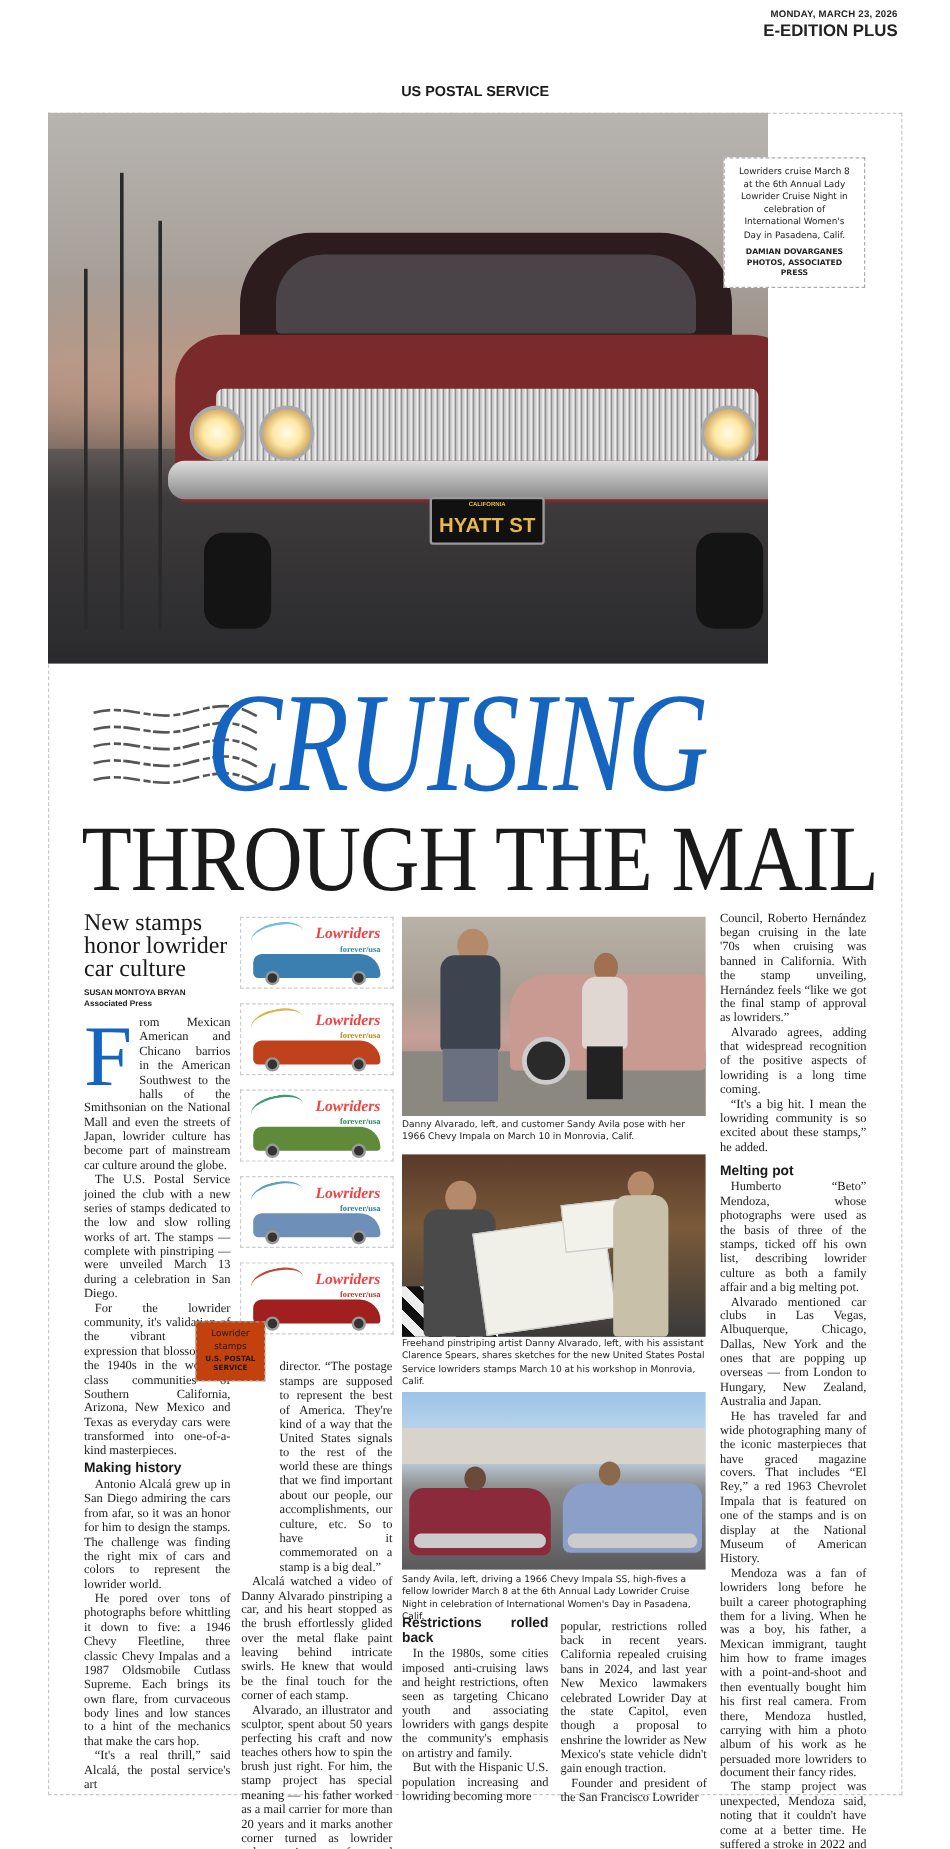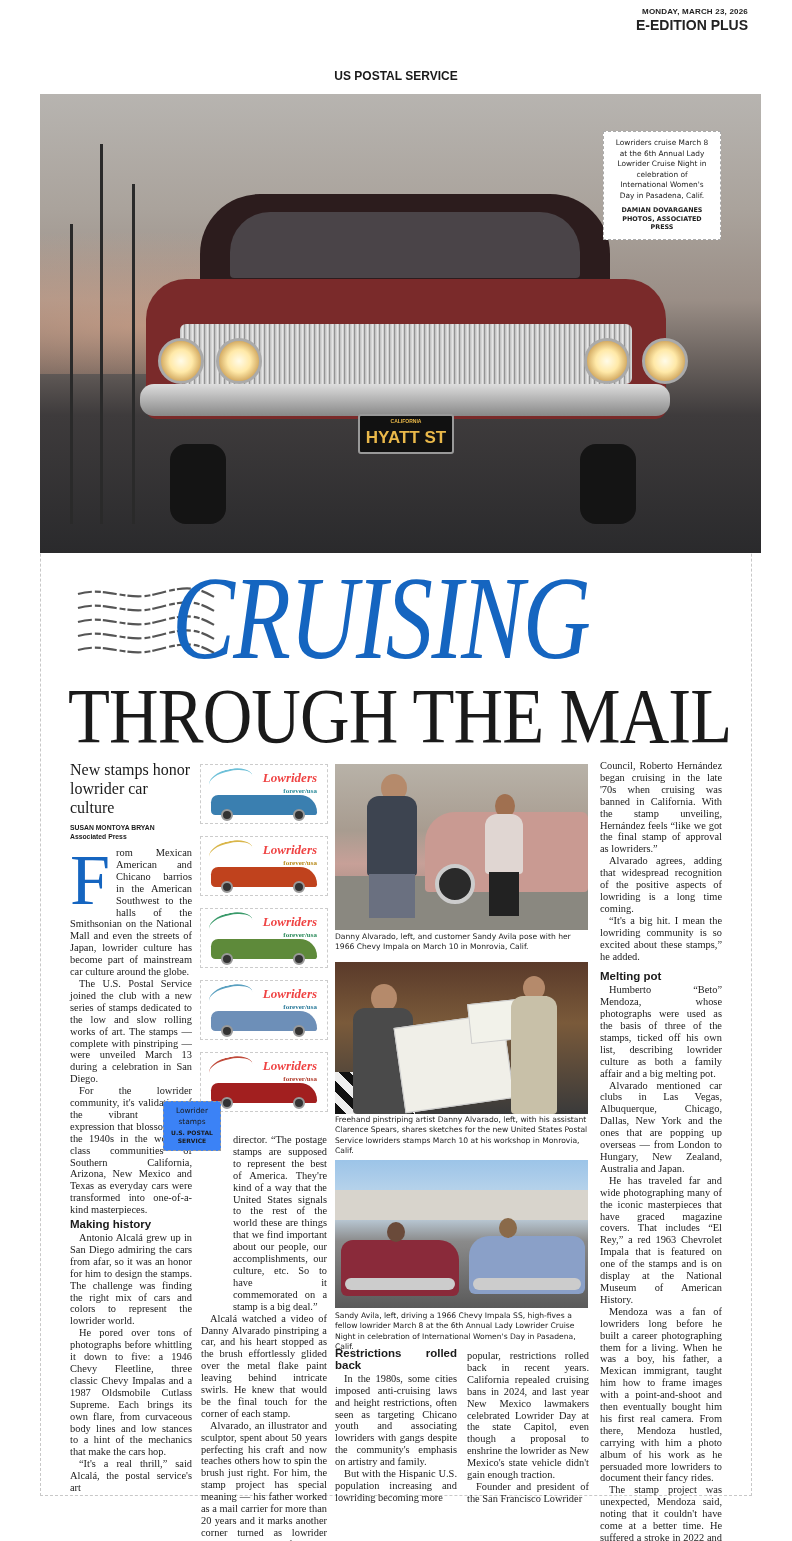--- a/index.html
+++ b/index.html
@@ -9,21 +9,21 @@
   .masthead { position: absolute; right: 44px; top: 7px; text-align: right; font-family: "Liberation Sans", sans-serif; }
   .masthead .date { font-size: 8px; font-weight: bold; color: #222; letter-spacing: 0.2px; }
   .masthead .edition { font-size: 14px; font-weight: bold; color: #222; margin-top: 1px; }
 
   .section-label { position: absolute; left: 0; width: 792px; top: 69px; text-align: center; font-family: "Liberation Sans", sans-serif; font-size: 12px; font-weight: bold; color: #1a1a1a; }
 
   
   .stamp-frame { position: absolute; left: 40px; top: 94px; width: 712px; height: 1402px;
     border: 1px dashed #c8c8c8; }
 
-  .hero { position: absolute; left: 40px; top: 94px; width: 721px; height: 459px; overflow: hidden;
+  .hero { position: absolute; left: 40px; top: 94px; width: 600px; height: 459px; overflow: hidden;
     background: linear-gradient(180deg, #b7b4b0 0%, #aaa39c 25%, #9a8e86 45%, #6a625e 58%, #3e3b3c 70%, #2a2a2c 100%); padding-left: 32px; }
   .hero .sky-glow { position: absolute; left: 0; top: 120px; width: 712px; height: 160px;
     background: radial-gradient(ellipse at 15% 70%, rgba(226,170,140,0.6) 0%, rgba(226,170,140,0) 60%); }
   .hero .palm { position: absolute; width: 3px; background: #2a2a2a; }
   .car { position: absolute; }
   .car .roof { position: absolute; left: 160px; top: 100px; width: 410px; height: 95px; background: #2c1c1d;
     border-radius: 60px 60px 6px 6px; }
   .car .windshield { position: absolute; left: 190px; top: 118px; width: 350px; height: 66px; background: #4a4448;
     border-radius: 40px 40px 4px 4px; }
   .car .body { position: absolute; left: 106px; top: 185px; width: 520px; height: 140px; background: #7a2a2a;
@@ -46,34 +46,34 @@
   .headline-1 { position: absolute; left: 172px; top: 560px; font-family: "Liberation Serif", serif; font-style: italic; font-size: 118px;
     color: #1565c0; line-height: 118px; letter-spacing: -2px; transform: scaleX(0.80); transform-origin: left top; white-space: nowrap; }
   .headline-2 { position: absolute; left: 68px; top: 676px; font-family: "Liberation Serif", serif; font-size: 78px; color: #1a1a1a;
     line-height: 80px; transform: scaleX(0.88); transform-origin: left top; white-space: nowrap; letter-spacing: -1px; }
 
   
   .col { position: absolute; font-family: "Liberation Serif", serif; font-size: 10.4px; line-height: 11.9px; text-align: justify; color: #1a1a1a; }
   .col p { text-indent: 9px; }
   .col p.noindent { text-indent: 0; }
   .col h3 { font-family: "Liberation Sans", sans-serif; font-size: 11.5px; font-weight: bold; margin: 3px 0 1px; text-indent: 0; }
-  .deck { font-family: "Liberation Serif", serif; font-size: 16px; line-height: 19px; text-align: left; margin-bottom: 6px; }
+  .deck { font-family: "Liberation Serif", serif; font-size: 20px; line-height: 19px; text-align: left; margin-bottom: 6px; }
   .byline { font-family: "Liberation Sans", sans-serif; font-size: 6.8px; line-height: 9px; }
   .byline b { display: block; font-weight: bold; }
   .dropcap { float: left; font-family: "Liberation Serif", serif; font-size: 72px; line-height: 58px; color: #1565c0; margin: 4px 6px 0 0; }
 
   
   .stamp { position: absolute; left: 200px; width: 128px; height: 60px; background: #fff; border: 1px dashed #ccc; overflow: hidden; }
   .stamp .title { position: absolute; right: 10px; top: 5px; font-family: "Liberation Serif", serif; font-size: 13px; color: #ef4444; font-style: italic; font-weight: bold; }
   .stamp .fv { position: absolute; right: 10px; top: 22px; font-family: "Liberation Serif", serif; font-size: 7px; font-weight: bold; }
   .stamp .swirl { position: absolute; left: 8px; top: 4px; width: 44px; height: 22px; border-top: 2px solid; border-radius: 50% 50% 0 0; transform: rotate(-12deg); }
   .stamp .scar { position: absolute; left: 10px; top: 30px; width: 106px; height: 20px; border-radius: 10px 24px 4px 6px; }
   .stamp .wheel { position: absolute; top: 44px; width: 12px; height: 12px; border-radius: 50%; background: #333; border: 2px solid #999; }
 
-  .stamp-caption { position: absolute; left: 163px; top: 1101px; width: 58px; padding: 4px 2px 5px; background: #3b82f6; border: 1px dashed #999;
+  .stamp-caption { position: absolute; left: 163px; top: 1101px; width: 58px; padding: 4px 2px 5px; background: #c2410c; border: 1px dashed #999;
     font-family: "DejaVu Sans", sans-serif; font-size: 7.4px; line-height: 10.5px; text-align: center; }
   .stamp-caption .credit { font-weight: bold; font-size: 6px; line-height: 8px; margin-top: 2px; }
 
   .photo { position: absolute; left: 335px; width: 253px; overflow: hidden; }
   .photo-caption { position: absolute; left: 335px; width: 256px; font-family: "DejaVu Sans", sans-serif; font-size: 7.6px; line-height: 10.3px; color: #222; }
 
   .person { position: absolute; border-radius: 12px 12px 4px 4px; }
   .head { position: absolute; border-radius: 50%; background: #b58a6b; }
 </style>
 </head>

